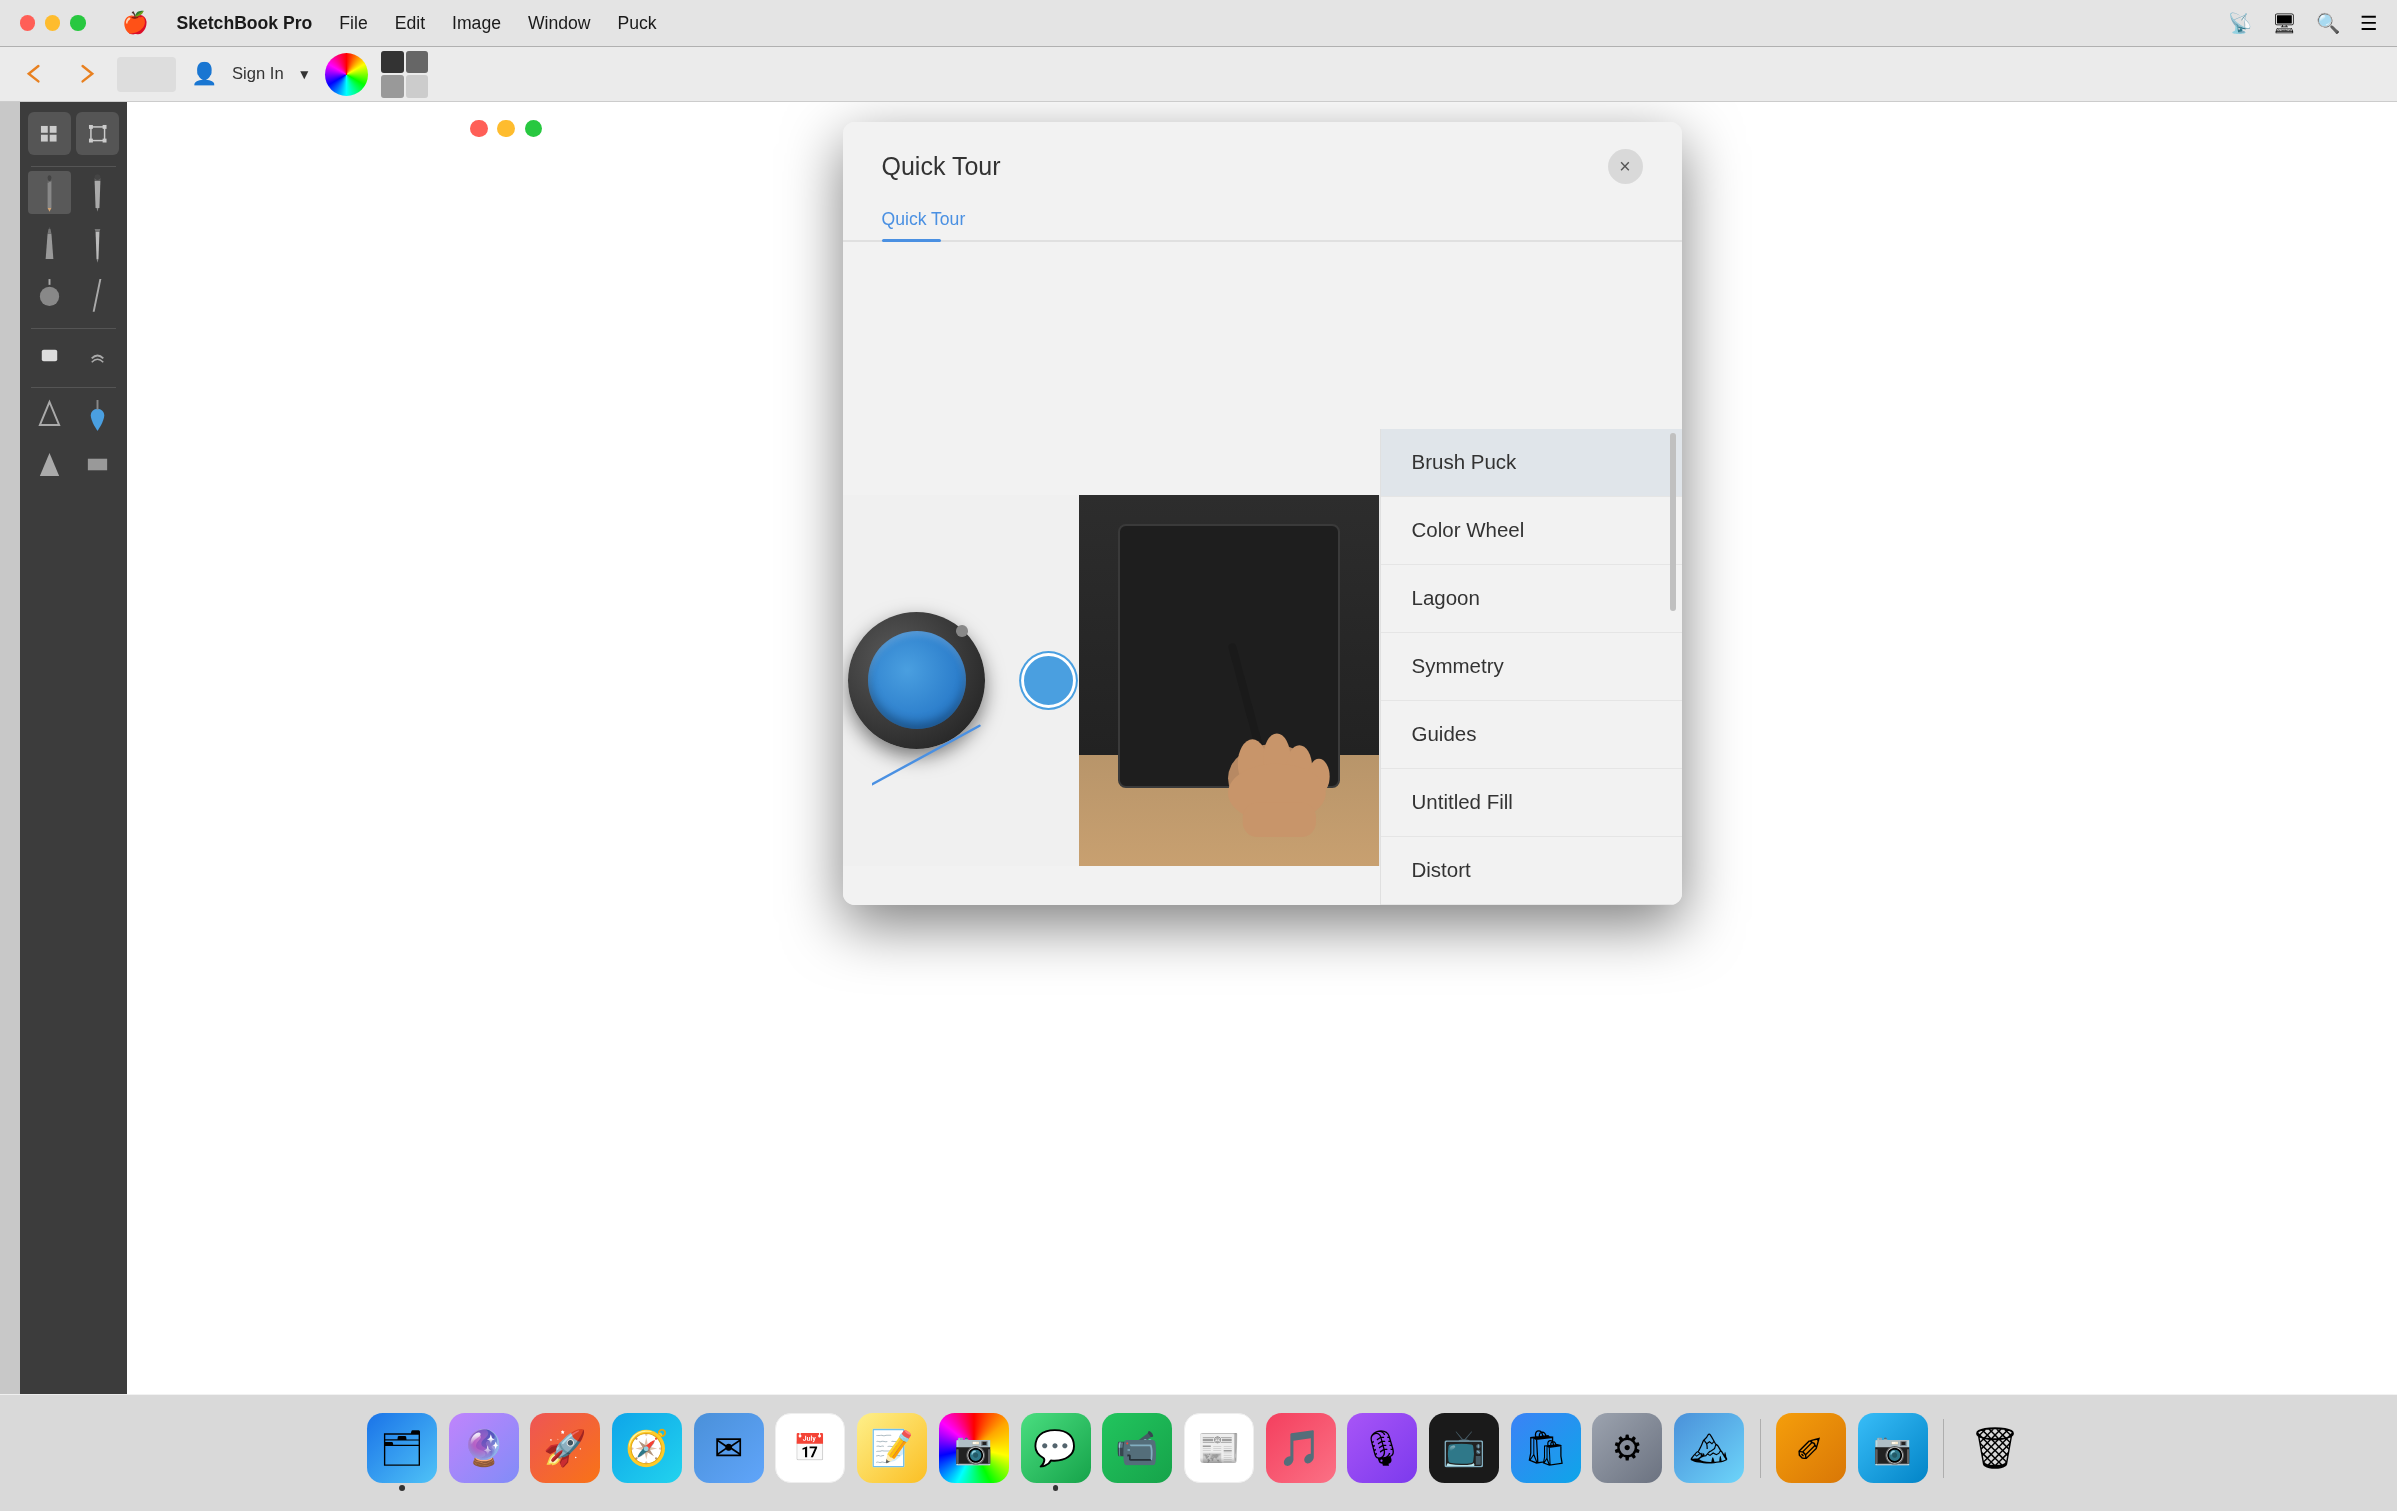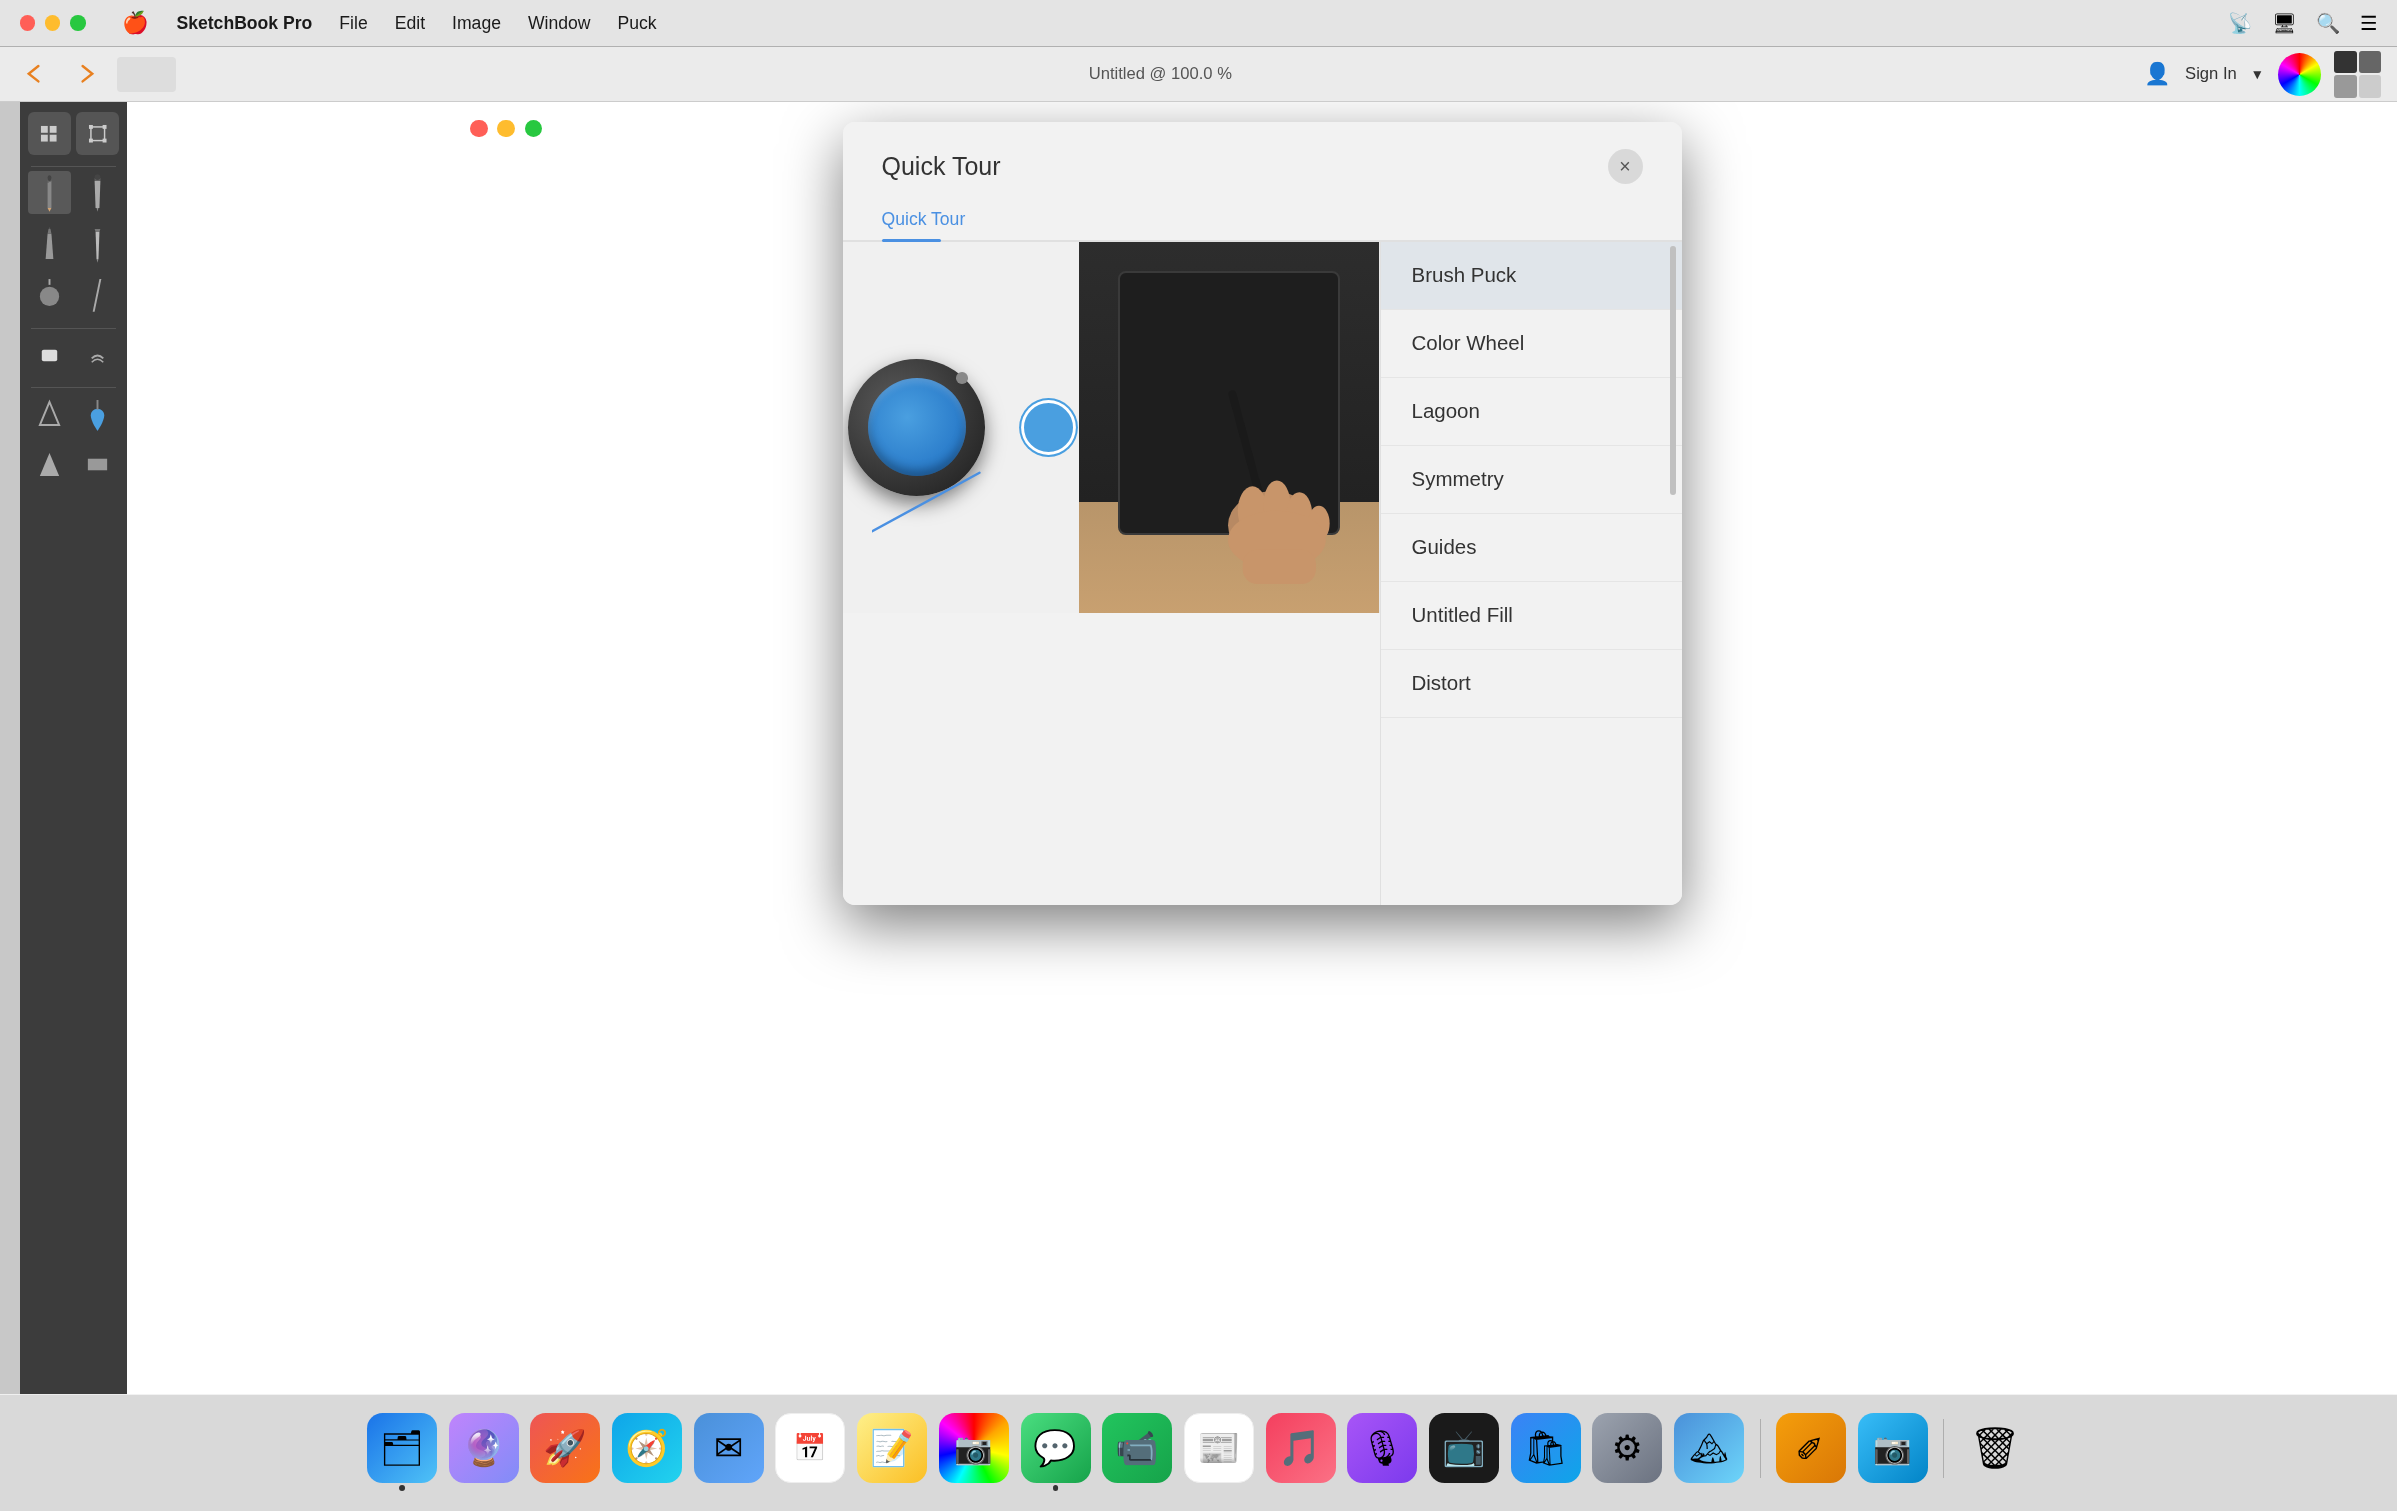--- a/index.html
+++ b/index.html
@@ -179,20 +179,21 @@
       left: 0;
       width: 59px;
       height: 2.9px;
       background: #4a90e2;
       border-radius: 2px;
     }
 
     .modal-body {
       display: flex;
       height: 663px;
+      align-items: flex-end;
     }
 
     
     .modal-content-area {
       flex: 1;
       display: flex;
       flex-direction: column;
     }
     .video-area {
       width: 100%;
@@ -458,21 +459,20 @@
             <path d="M18 4 L8 12 L18 20" stroke="#e88020" stroke-width="2.5" fill="none" stroke-linecap="round"></path>
           </svg>
       </span>
       <span class="header-nav-btn">
         <svg width="29" height="23.4" viewBox="0 0 30 24">
             <path d="M12 4 L22 12 L12 20" stroke="#e88020" stroke-width="2.5" fill="none" stroke-linecap="round"></path>
           </svg>
       </span>
       <div style="width:59px; height:35px; background:#ddd; border-radius:3.9px;"></div>
     </div>
-    <div class="header-center">Untitled @ 100.0 %</div>
     <div class="header-right-group">
       <span style="font-size:21.5px;">👤</span>
       <span style="font-size:16.6px; color:#333;">Sign In</span>
       <span style="font-size:13.7px; color:#333;">▼</span>
 
       <div class="color-wheel-btn" style="width:43px;height:43px;"></div>
 
       <div class="swatches-btn">
         <div class="swatch-cell" style="background:#333;"></div>
         <div class="swatch-cell" style="background:#666;"></div>

